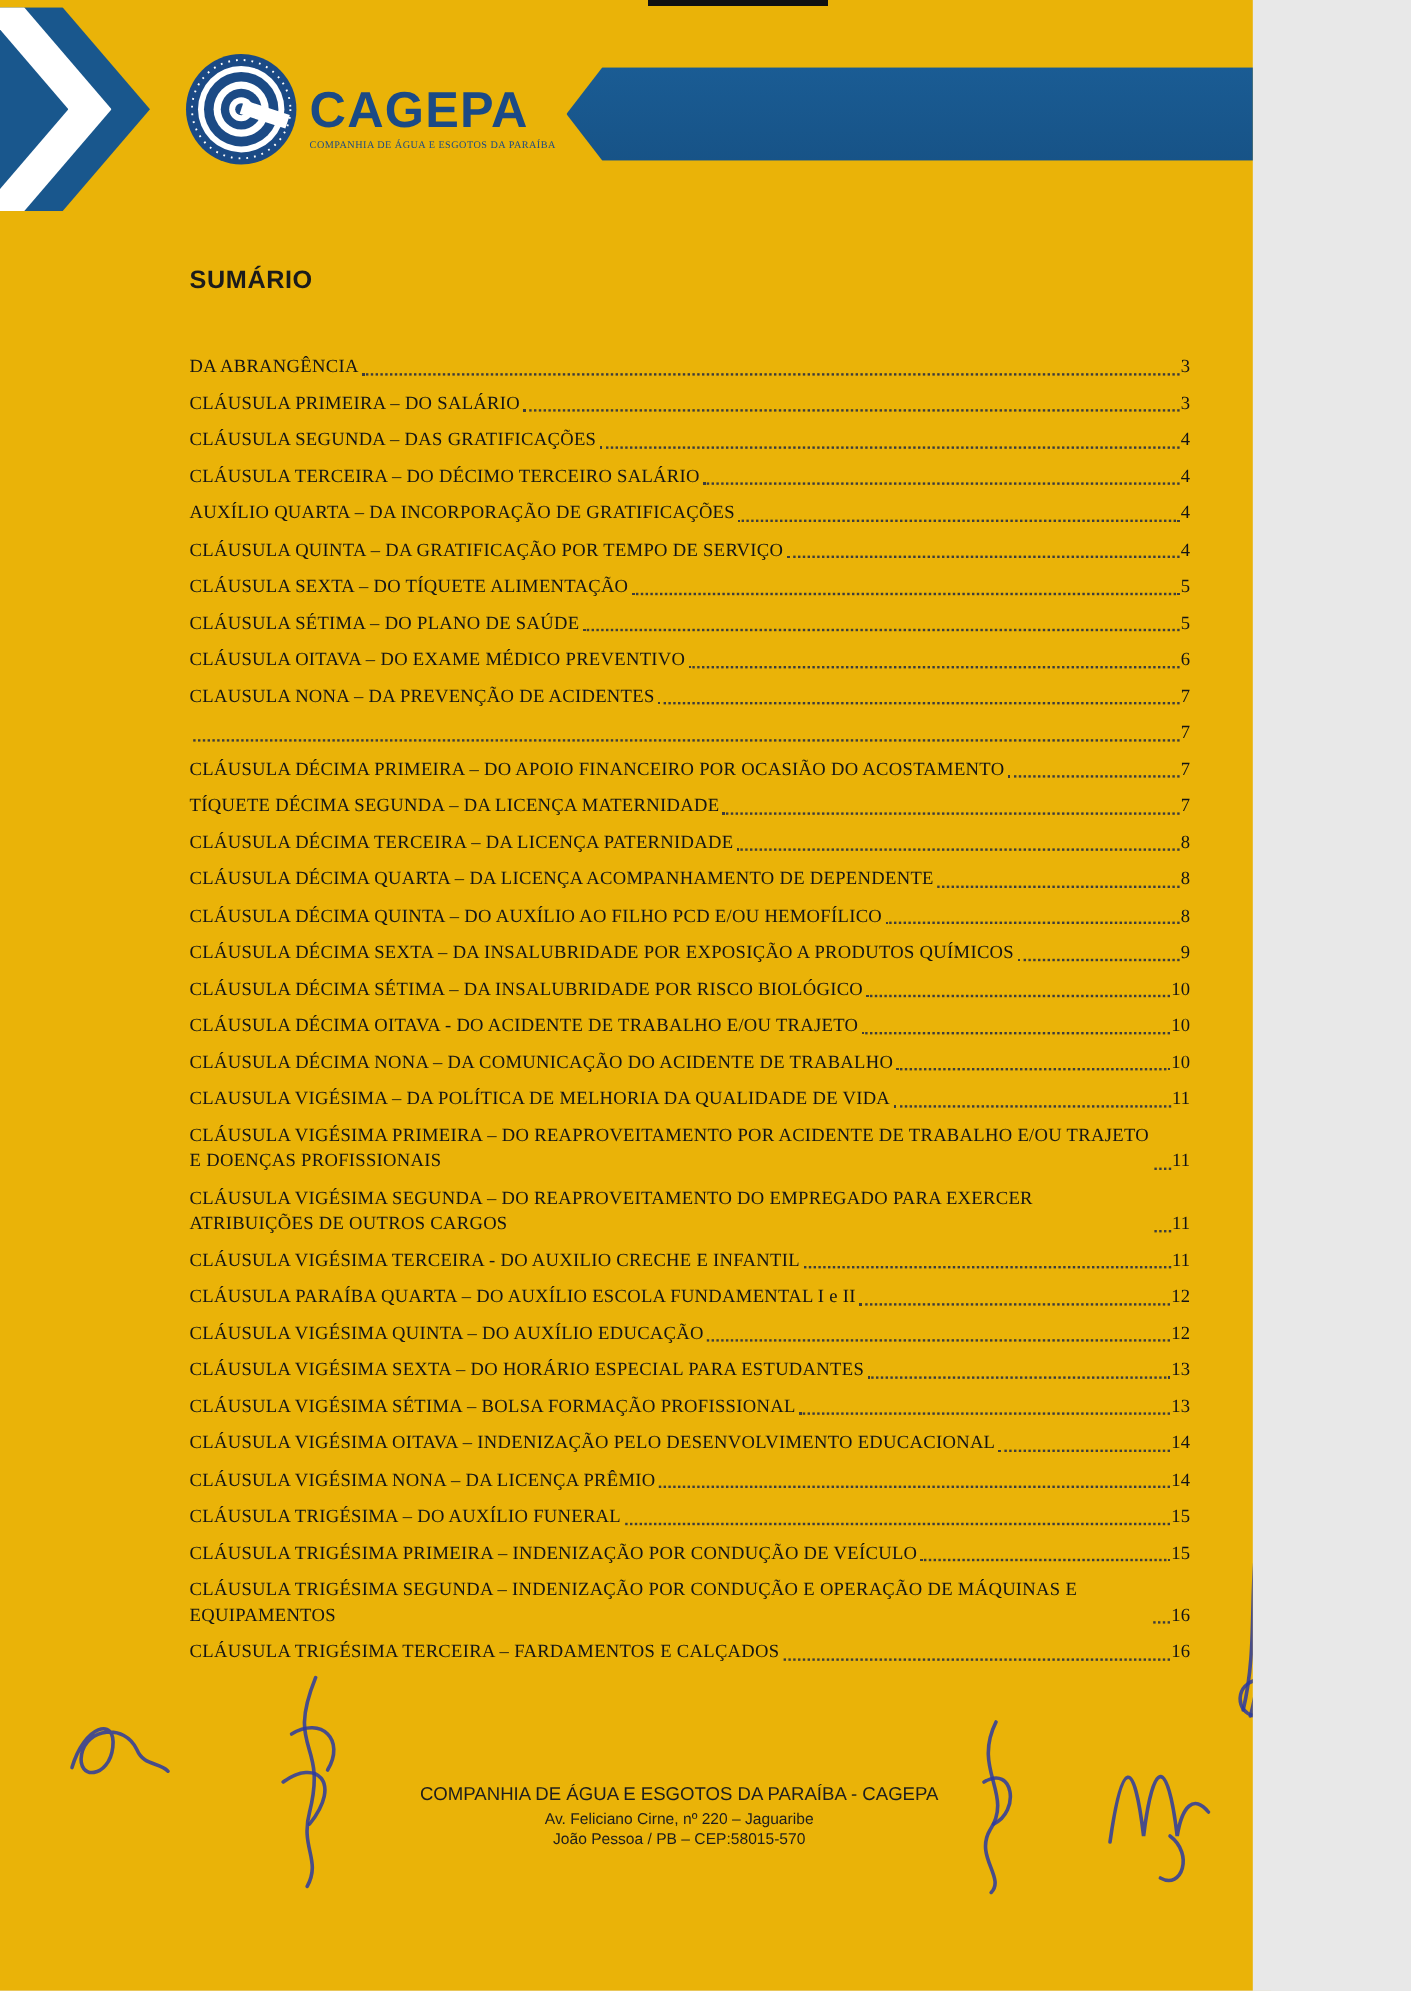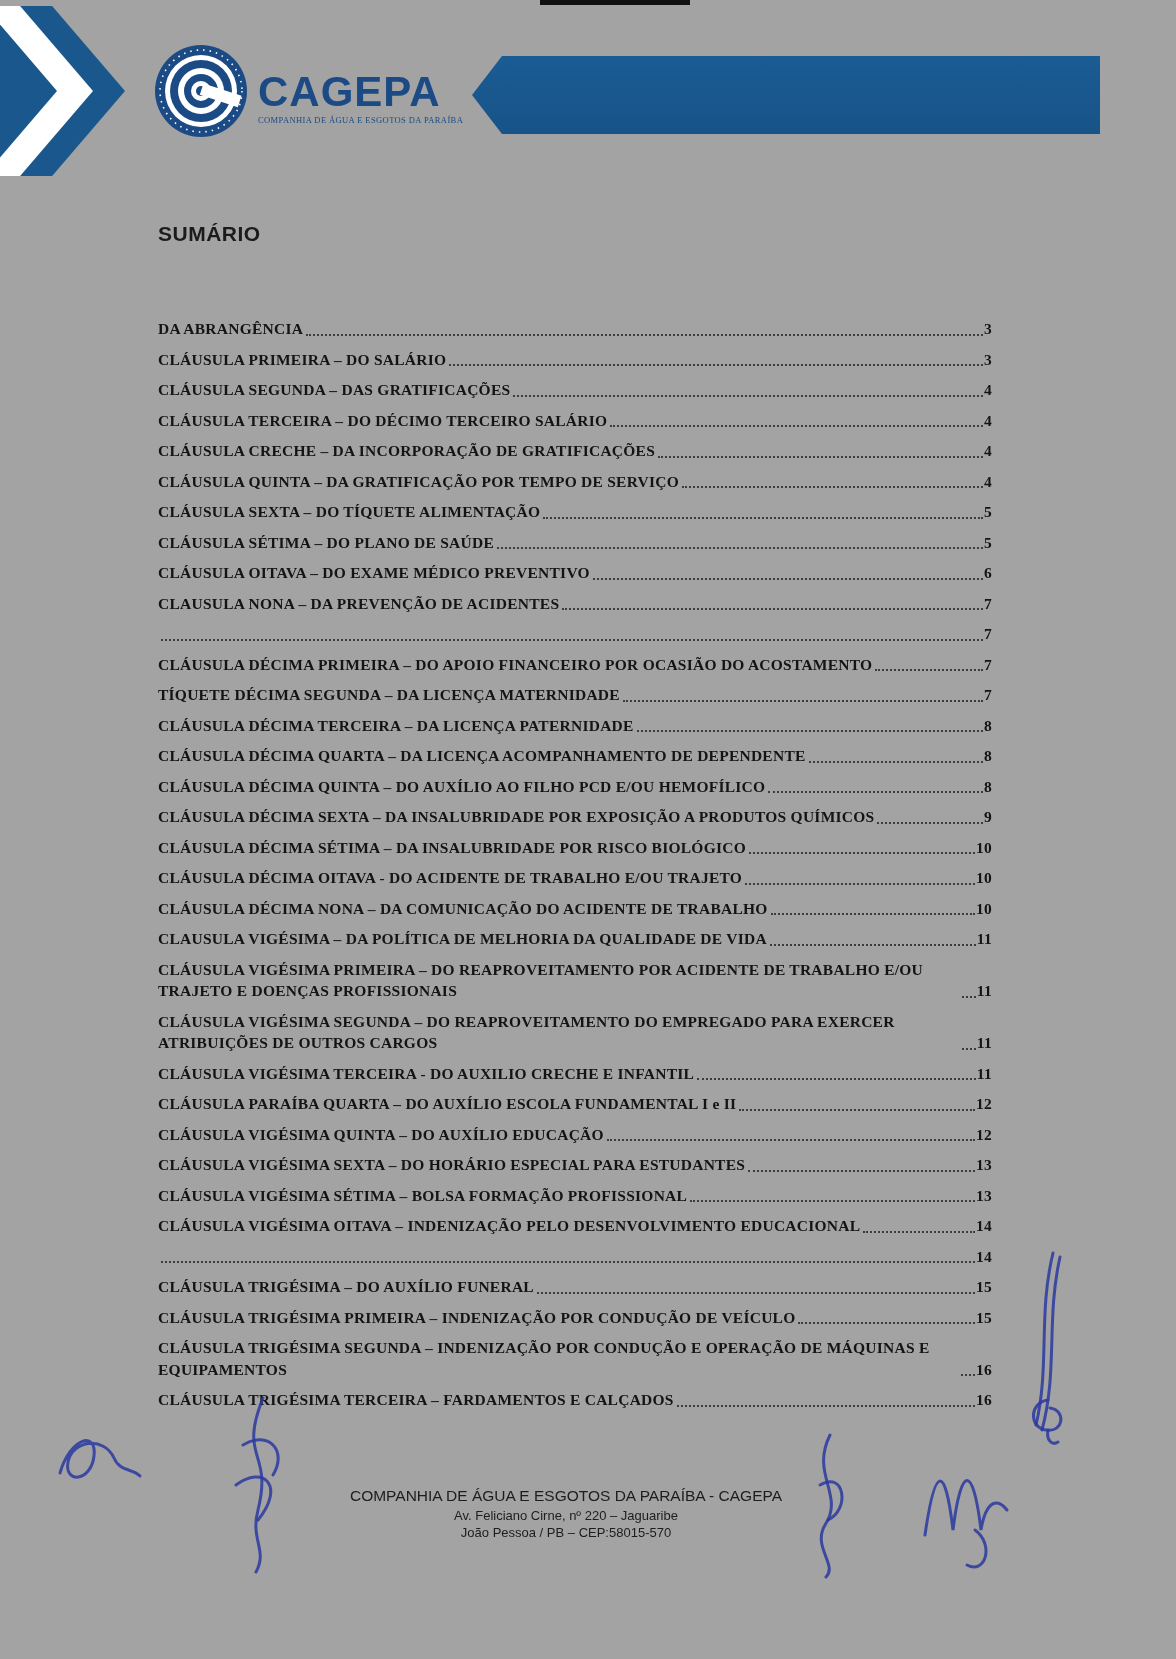--- a/index.html
+++ b/index.html
@@ -1,19 +1,19 @@
 <!DOCTYPE html>
 <html><head>
 <meta charset="utf-8">
 <style>
   html,body{margin:0;padding:0;background:#e8e8e8;}
   .page{
     position:relative;
-    width:1176px;height:1659px;
-    background:#a3a3a3;
+    width:1044px;height:1659px;
+    background:#eab308;
     overflow:hidden;
     font-family:"Liberation Serif", serif;
     color:#161616;
   }
   
   .scan-line{position:absolute;top:0;left:540px;width:150px;height:5px;background:#111;}
 
   
   .arrow-deco{position:absolute;top:6px;left:0;width:140px;height:170px;overflow:hidden;}
   .arrow{position:absolute;top:0;height:170px;
@@ -44,21 +44,21 @@
   }
 
   
   .page-title{
     position:absolute;top:222px;left:158px;margin:0;
     font-family:"Liberation Sans", sans-serif;
     font-size:21px;font-weight:bold;letter-spacing:.5px;color:#1b1b1b;text-align:center;
   }
 
   
-  .toc{position:absolute;top:318px;left:158px;width:834px;font-weight:bold;}
+  .toc{position:absolute;top:295px;left:158px;width:834px;}
   .toc-entry{display:flex;align-items:flex-end;margin-bottom:9px;
     font-size:15.5px;line-height:21.5px;letter-spacing:.25px;color:#141414;}
   .toc-title{flex:0 1 auto;}
   .toc-leader{flex:1 1 14px;min-width:14px;border-bottom:2px dotted #3c3c3c;margin:0 1px 4px 3px;}
   .toc-page{flex:0 0 auto;}
 
   
   .footer{
     position:absolute;top:1487px;left:0;width:1176px;
     text-align:center;transform:translateX(-22px);
@@ -125,21 +125,21 @@
     <span class="toc-page">4</span>
   </div>
 
   <div class="toc-entry">
     <span class="toc-title">CLÁUSULA TERCEIRA – DO DÉCIMO TERCEIRO SALÁRIO</span>
     <span class="toc-leader"></span>
     <span class="toc-page">4</span>
   </div>
 
   <div class="toc-entry">
-    <span class="toc-title">CLÁUSULA CRECHE – DA INCORPORAÇÃO DE GRATIFICAÇÕES</span>
+    <span class="toc-title">AUXÍLIO QUARTA – DA INCORPORAÇÃO DE GRATIFICAÇÕES</span>
     <span class="toc-leader"></span>
     <span class="toc-page">4</span>
   </div>
 
   <div class="toc-entry">
     <span class="toc-title">CLÁUSULA QUINTA – DA GRATIFICAÇÃO POR TEMPO DE SERVIÇO</span>
     <span class="toc-leader"></span>
     <span class="toc-page">4</span>
   </div>
 
@@ -274,20 +274,21 @@
     <span class="toc-page">13</span>
   </div>
 
   <div class="toc-entry">
     <span class="toc-title">CLÁUSULA VIGÉSIMA OITAVA – INDENIZAÇÃO PELO DESENVOLVIMENTO EDUCACIONAL</span>
     <span class="toc-leader"></span>
     <span class="toc-page">14</span>
   </div>
 
   <div class="toc-entry">
+    <span class="toc-title">CLÁUSULA VIGÉSIMA NONA – DA LICENÇA PRÊMIO</span>
     <span class="toc-leader"></span>
     <span class="toc-page">14</span>
   </div>
 
   <div class="toc-entry">
     <span class="toc-title">CLÁUSULA TRIGÉSIMA – DO AUXÍLIO FUNERAL</span>
     <span class="toc-leader"></span>
     <span class="toc-page">15</span>
   </div>
 

